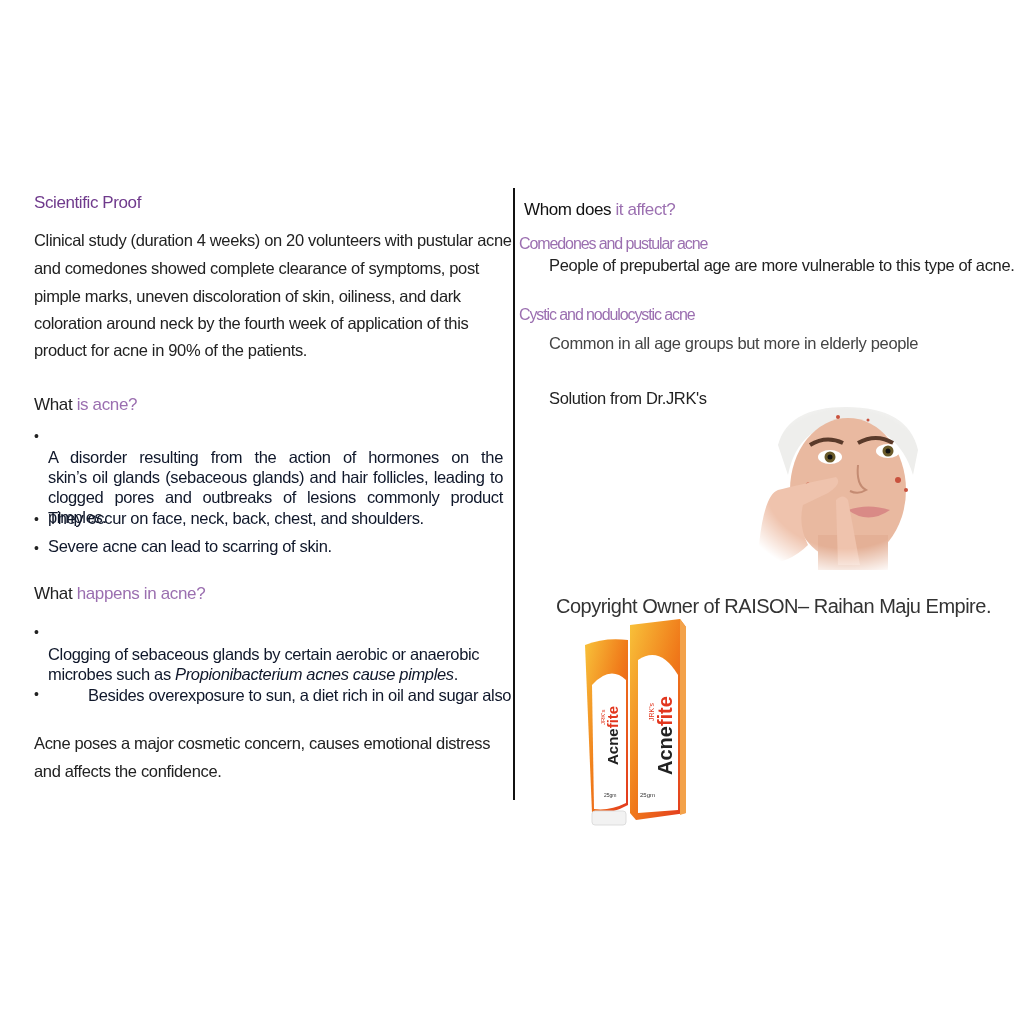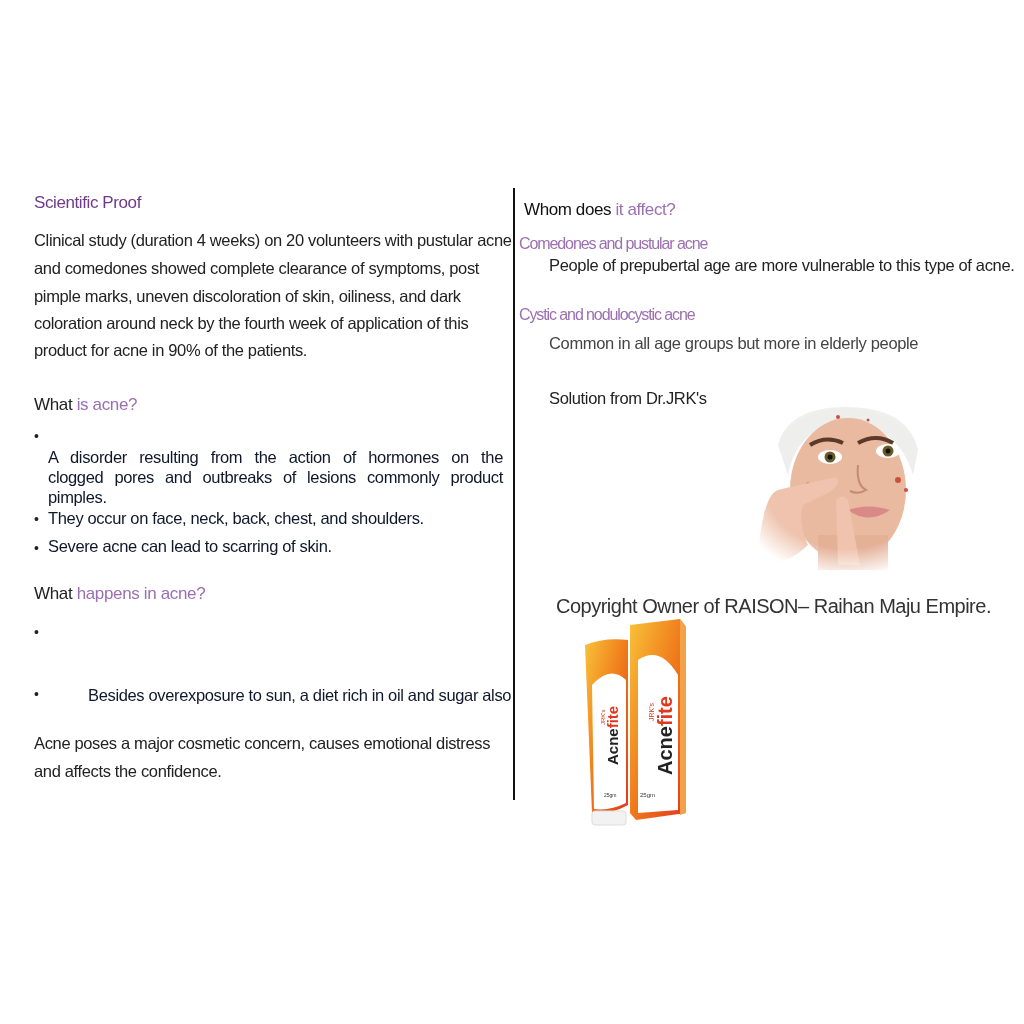--- a/index.html
+++ b/index.html
@@ -42,35 +42,38 @@
 </div>
 
 <div class="abs para" style="top:388px; font-size:17px;margin-top:7px;">
   <span>What</span><span class="purple"> is acne?</span>
 </div>
 
 <div>
   <span class="bullet-dot" style="top:428px">•</span>
   <div class="bullet-text justify" style="top:447px; line-height:20px;">
     <div>A disorder resulting from the action of hormones on the</div>
+    <div>skin’s oil glands (sebaceous glands) and hair follicles, leading to</div>
     <div style="text-align-last:left">clogged pores and outbreaks of lesions commonly product pimples.</div>
   </div>
   <span class="bullet-dot" style="top:511px">•</span>
   <div class="bullet-text" style="top:509px">They occur on face, neck, back, chest, and shoulders.</div>
   <span class="bullet-dot" style="top:540px">•</span>
   <div class="bullet-text" style="top:537px">Severe acne can lead to scarring of skin.</div>
 </div>
 
 <div class="abs para" style="top:584px; font-size:17px;">
   <span>What</span><span class="purple"> happens in acne?</span>
 </div>
 
 <div>
   <span class="bullet-dot" style="top:624px">•</span>
   <div class="bullet-text" style="top:644px; line-height:20px;">
+    <div>Clogging of sebaceous glands by certain aerobic or anaerobic</div>
+    <div><span>microbes such as </span><i>Propionibacterium acnes cause pimples</i><span>.</span></div>
   </div>
   <span class="bullet-dot" style="top:686px">•</span>
   <div class="bullet-text" style="top:685px; line-height:21px;margin-left:40px;">
     <div>Besides overexposure to sun, a diet rich in oil and sugar also</div>
   </div>
 </div>
 
 <div>
   <div class="abs para" style="top:734px">Acne poses a major cosmetic concern, causes emotional distress</div>
   <div class="abs para" style="top:762px">and affects the confidence.</div>

